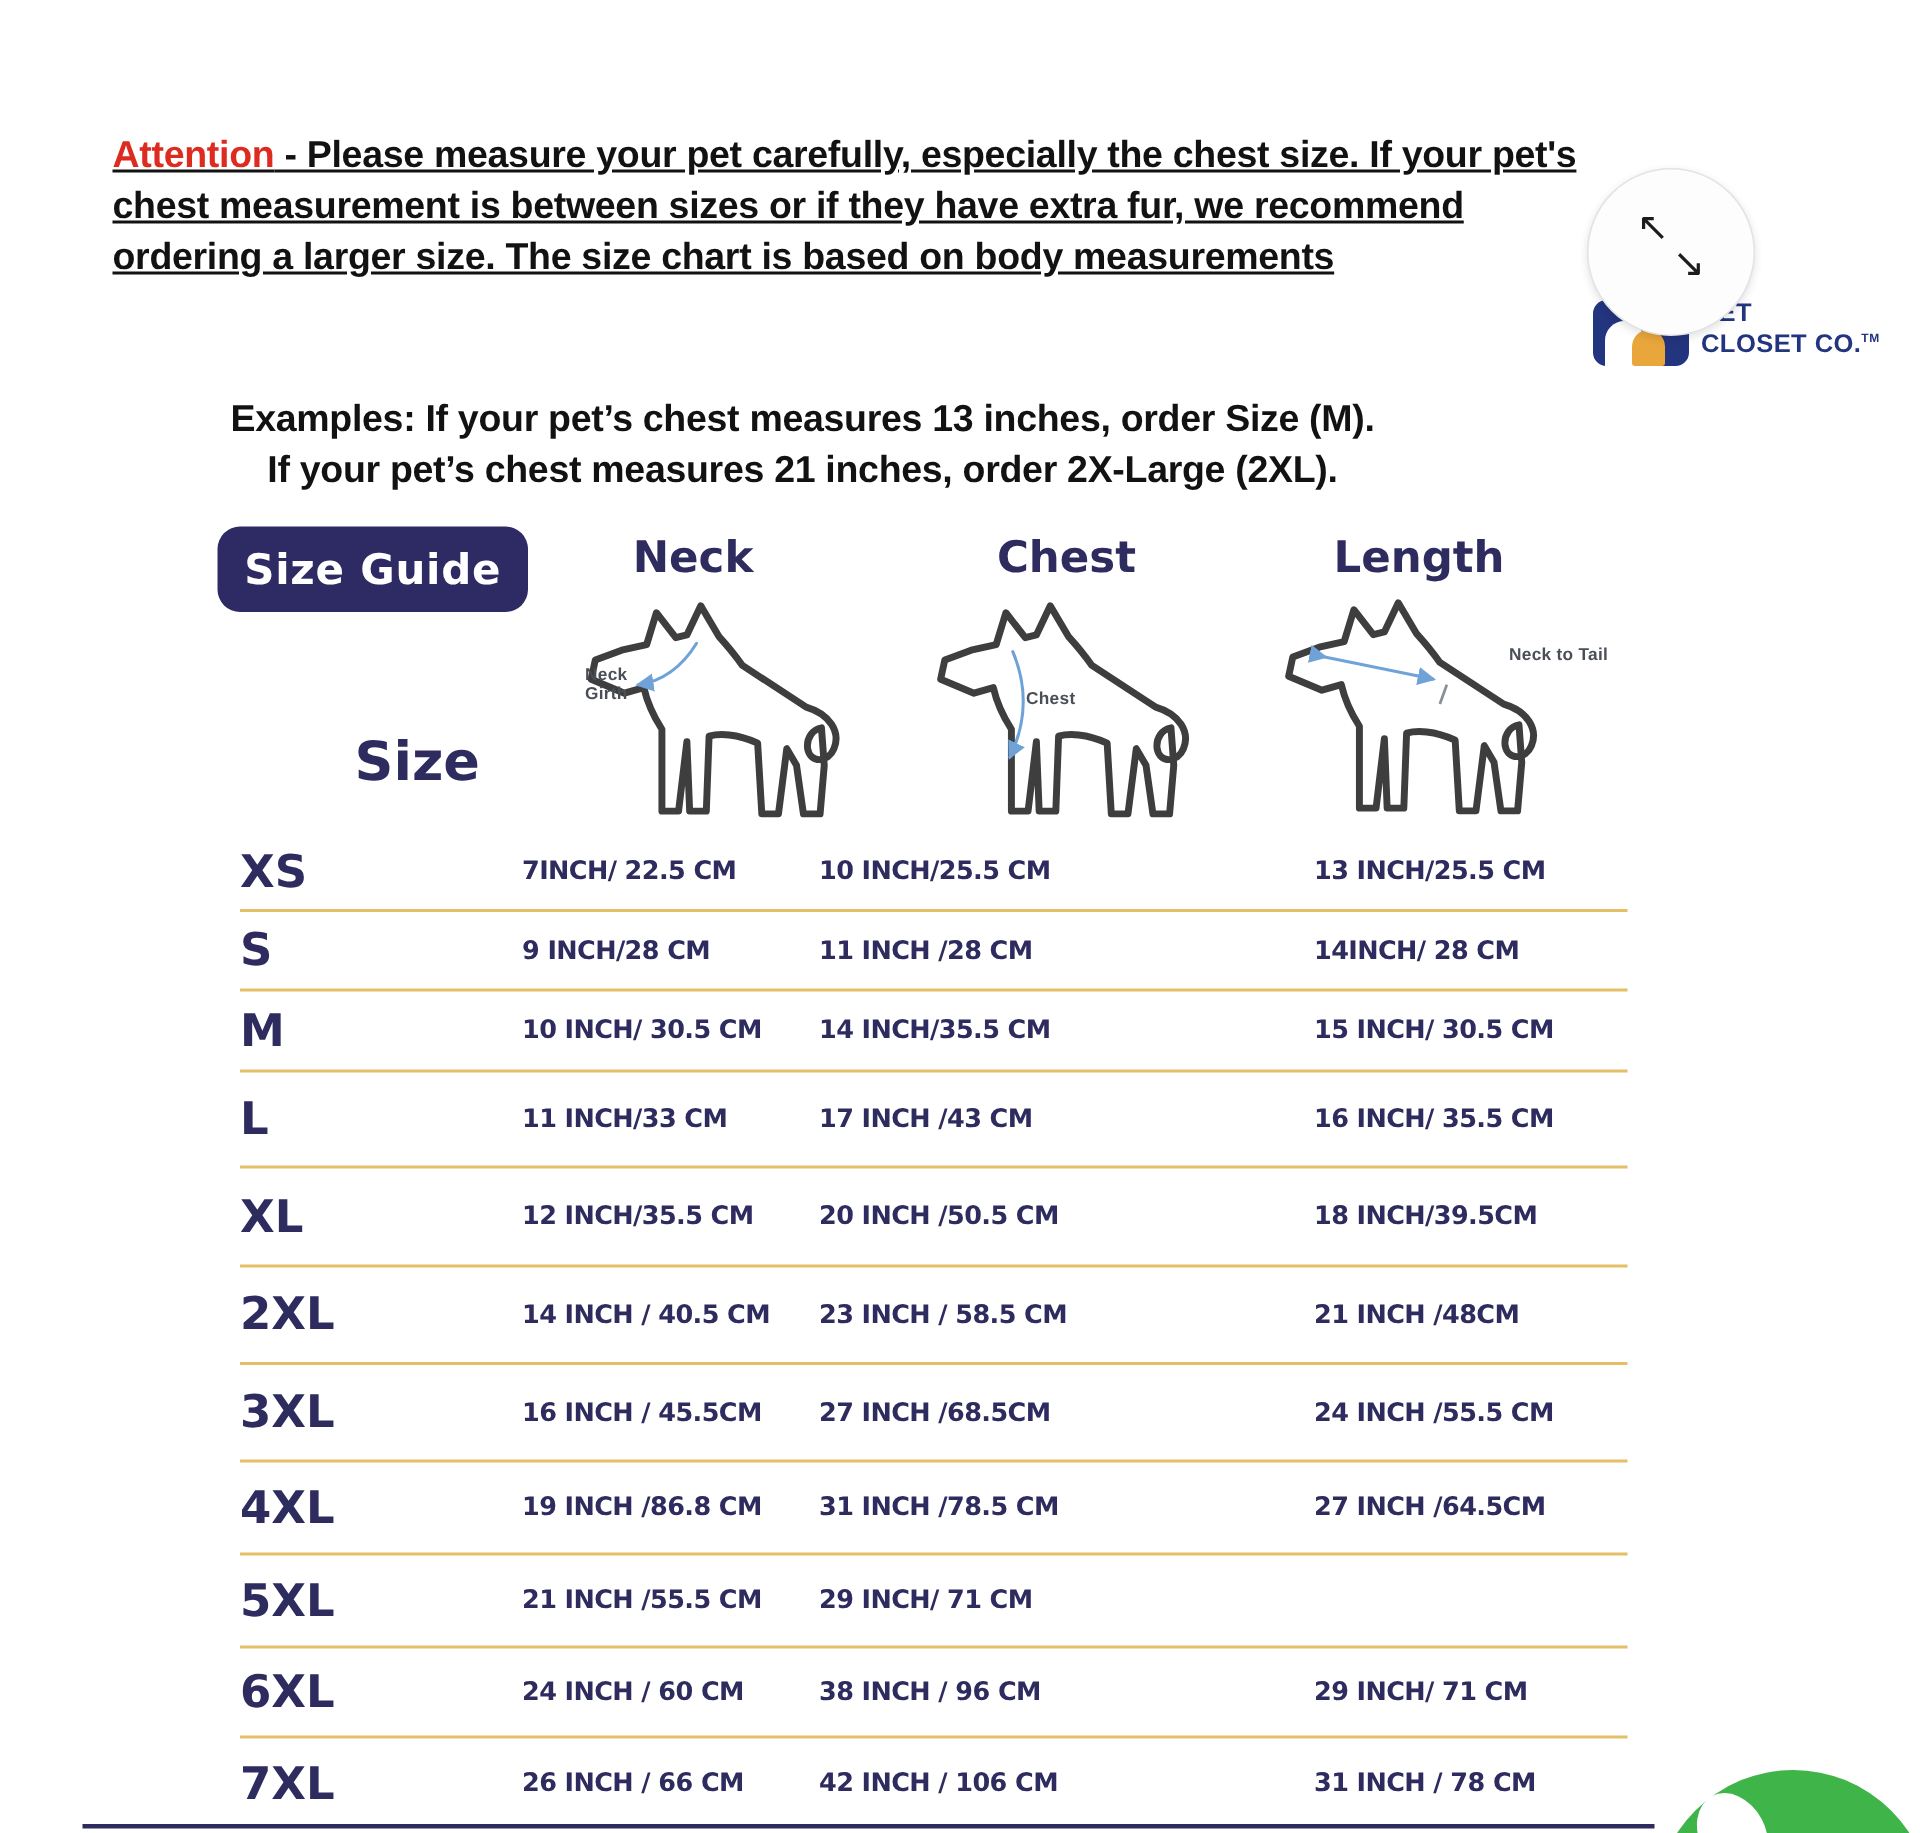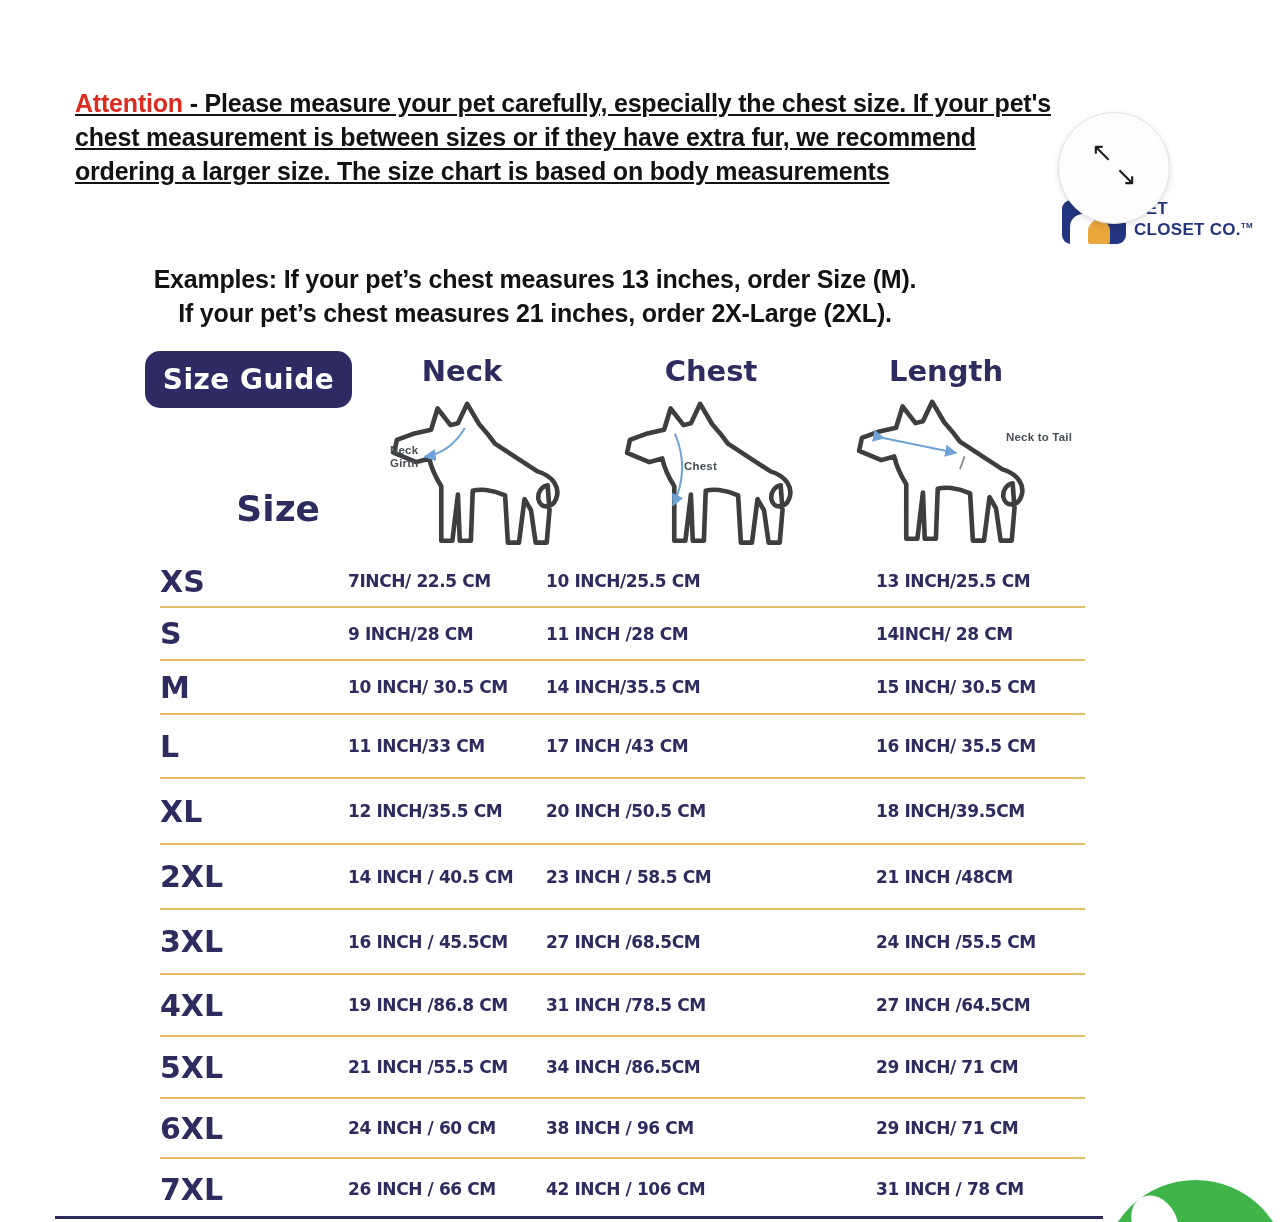--- a/index.html
+++ b/index.html
@@ -221,21 +221,20 @@
     </div>
     <div class="trow">
       <span class="sz">4XL</span>
       <span class="val">19 INCH /86.8 CM</span>
       <span class="val">31 INCH /78.5 CM</span>
       <span class="val">27 INCH /64.5CM</span>
     </div>
     <div class="trow">
       <span class="sz">5XL</span>
       <span class="val">21 INCH /55.5 CM</span>
-      <span class="val">34 INCH /86.5CM</span>
       <span class="val">29 INCH/ 71 CM</span>
     </div>
     <div class="trow">
       <span class="sz">6XL</span>
       <span class="val">24 INCH / 60 CM</span>
       <span class="val">38 INCH / 96 CM</span>
       <span class="val">29 INCH/ 71 CM</span>
     </div>
     <div class="trow">
       <span class="sz">7XL</span>

